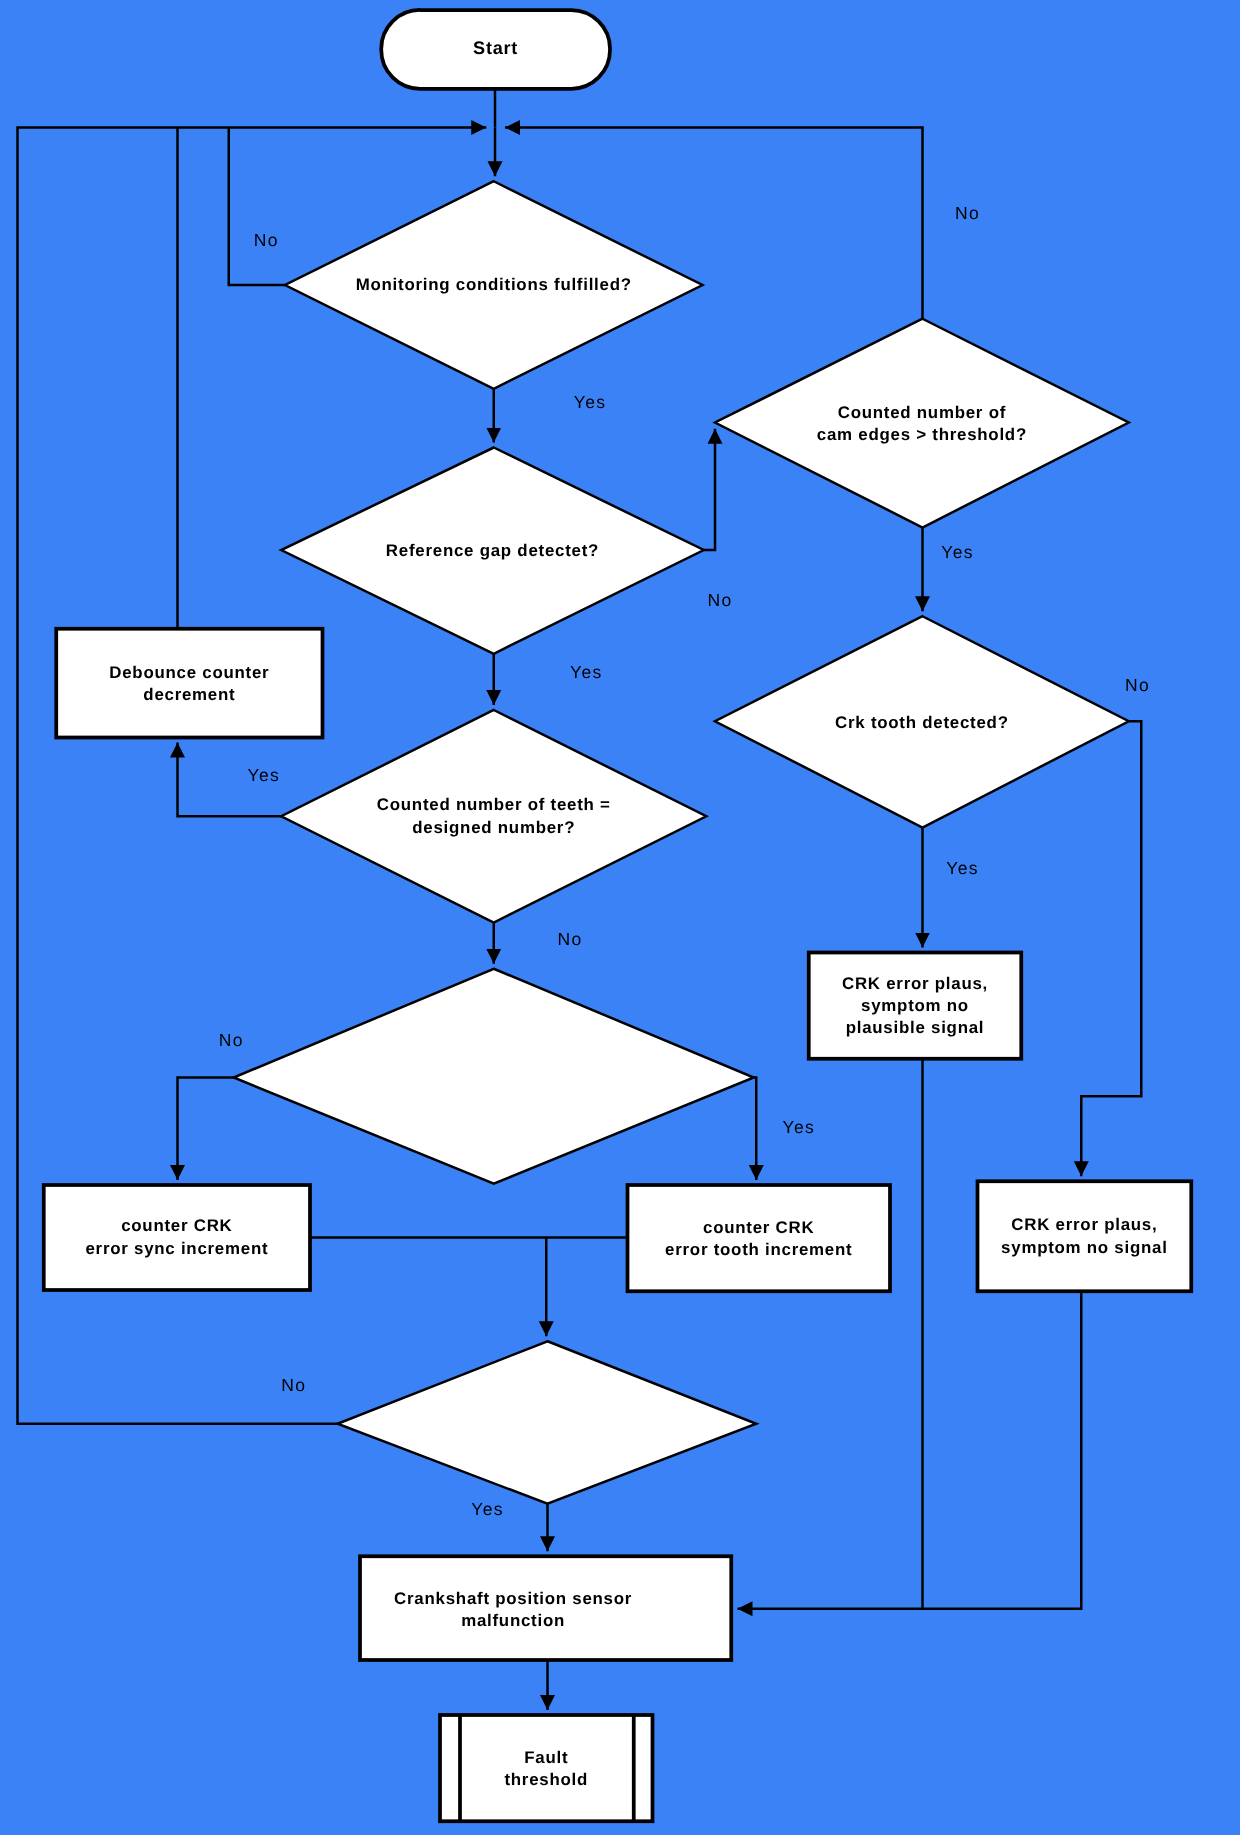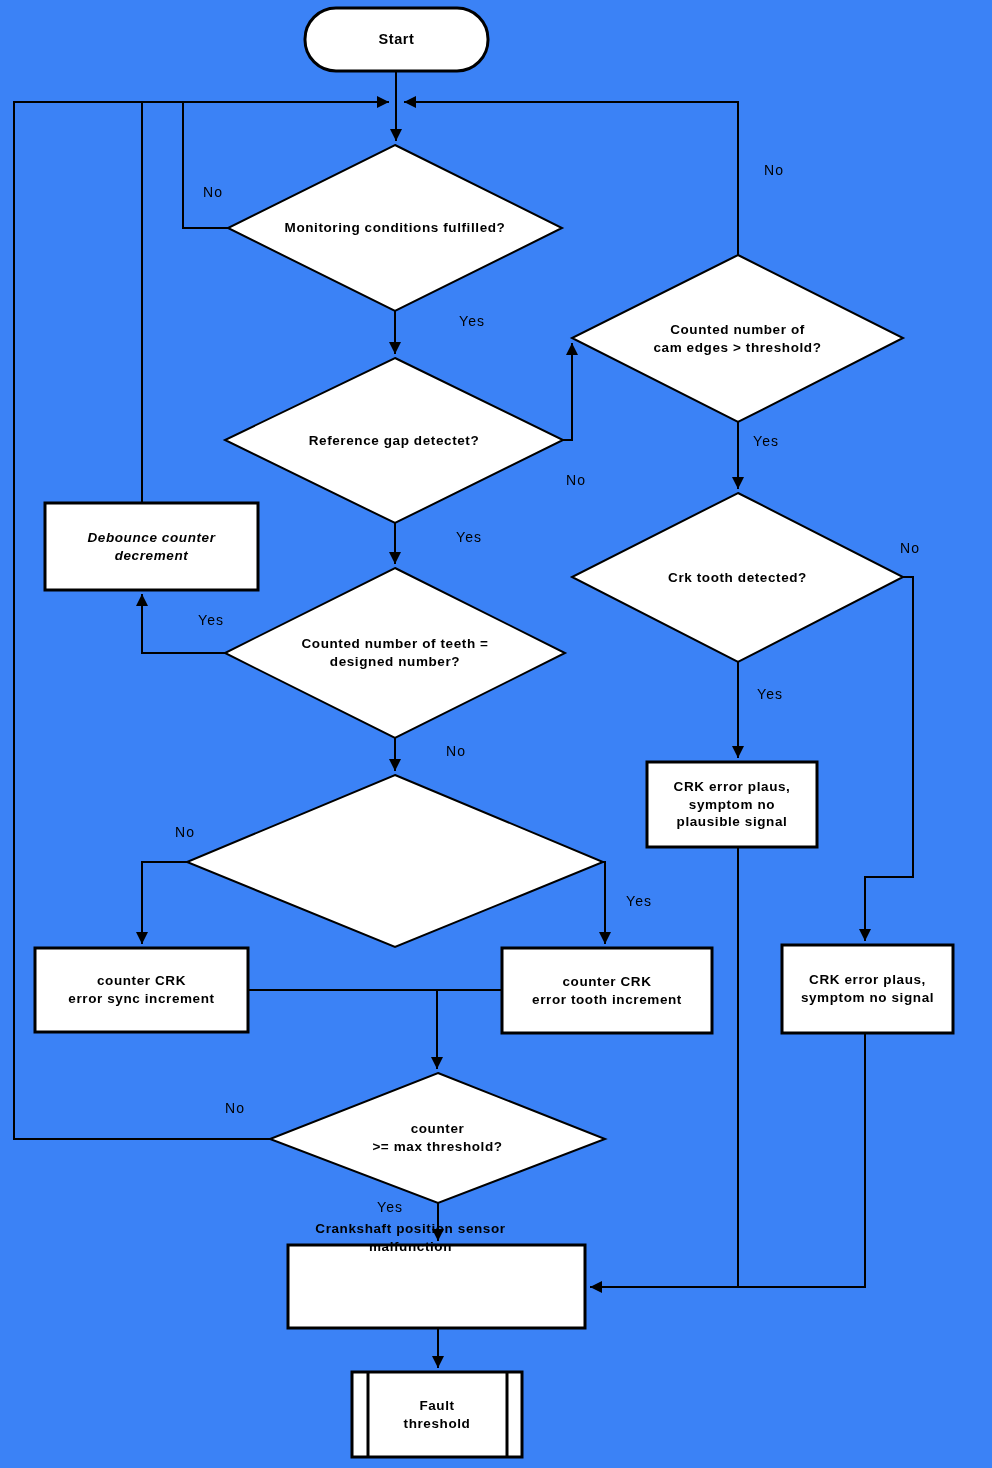--- a/index.html
+++ b/index.html
@@ -80,34 +80,32 @@
   </svg>
 
   <div class="nlabel big" style="left:305px; top:8px; width:183px; height:63px;">Start</div>
   <div class="nlabel" style="left:228px; top:145px; width:334px; height:166px;text-align:right;">Monitoring conditions fulfilled?</div>
   <div class="nlabel" style="left:225px; top:358px; width:338px; height:165px;">Reference gap detectet?</div>
   <div class="nlabel" style="left:572px; top:255px; width:331px; height:167px;">Counted number of
 cam edges &gt; threshold?</div>
   <div class="nlabel" style="left:572px; top:493px; width:331px; height:169px;">Crk tooth detected?</div>
   <div class="nlabel" style="left:225px; top:568px; width:340px; height:170px;">Counted number of teeth =
 designed number?</div>
-  <div class="nlabel" style="left:270px; top:1073px; width:335px; height:130px;">counter
-&gt;= max threshold?</div>
-  <div class="nlabel" style="left:45px; top:503px; width:213px; height:87px;font-style:italic;">Debounce counter
+  <div class="nlabel" style="left:45px; top:503px; width:213px; height:87px;">Debounce counter
 decrement</div>
   <div class="nlabel" style="left:35px; top:948px; width:213px; height:84px;">counter CRK
 error sync increment</div>
   <div class="nlabel" style="left:502px; top:948px; width:210px; height:85px;">counter CRK
 error tooth increment</div>
   <div class="nlabel" style="left:647px; top:762px; width:170px; height:85px;">CRK error plaus,
 symptom no
 plausible signal</div>
   <div class="nlabel" style="left:782px; top:945px; width:171px; height:88px;">CRK error plaus,
 symptom no signal</div>
-  <div class="nlabel" style="left:288px; top:1196px; width:245px; height:83px;">Crankshaft position sensor
+  <div class="nlabel" style="left:288px; top:1246px; width:245px; height:83px;">Crankshaft position sensor
 malfunction</div>
   <div class="nlabel" style="left:352px; top:1372px; width:170px; height:85px;">Fault
 threshold</div>
 
   <span class="elabel" style="left:213px; top:192px;">No</span>
   <span class="elabel" style="left:472px; top:321px;">Yes</span>
   <span class="elabel" style="left:576px; top:480px;">No</span>
   <span class="elabel" style="left:469px; top:537px;">Yes</span>
   <span class="elabel" style="left:774px; top:170px;">No</span>
   <span class="elabel" style="left:766px; top:441px;">Yes</span>

